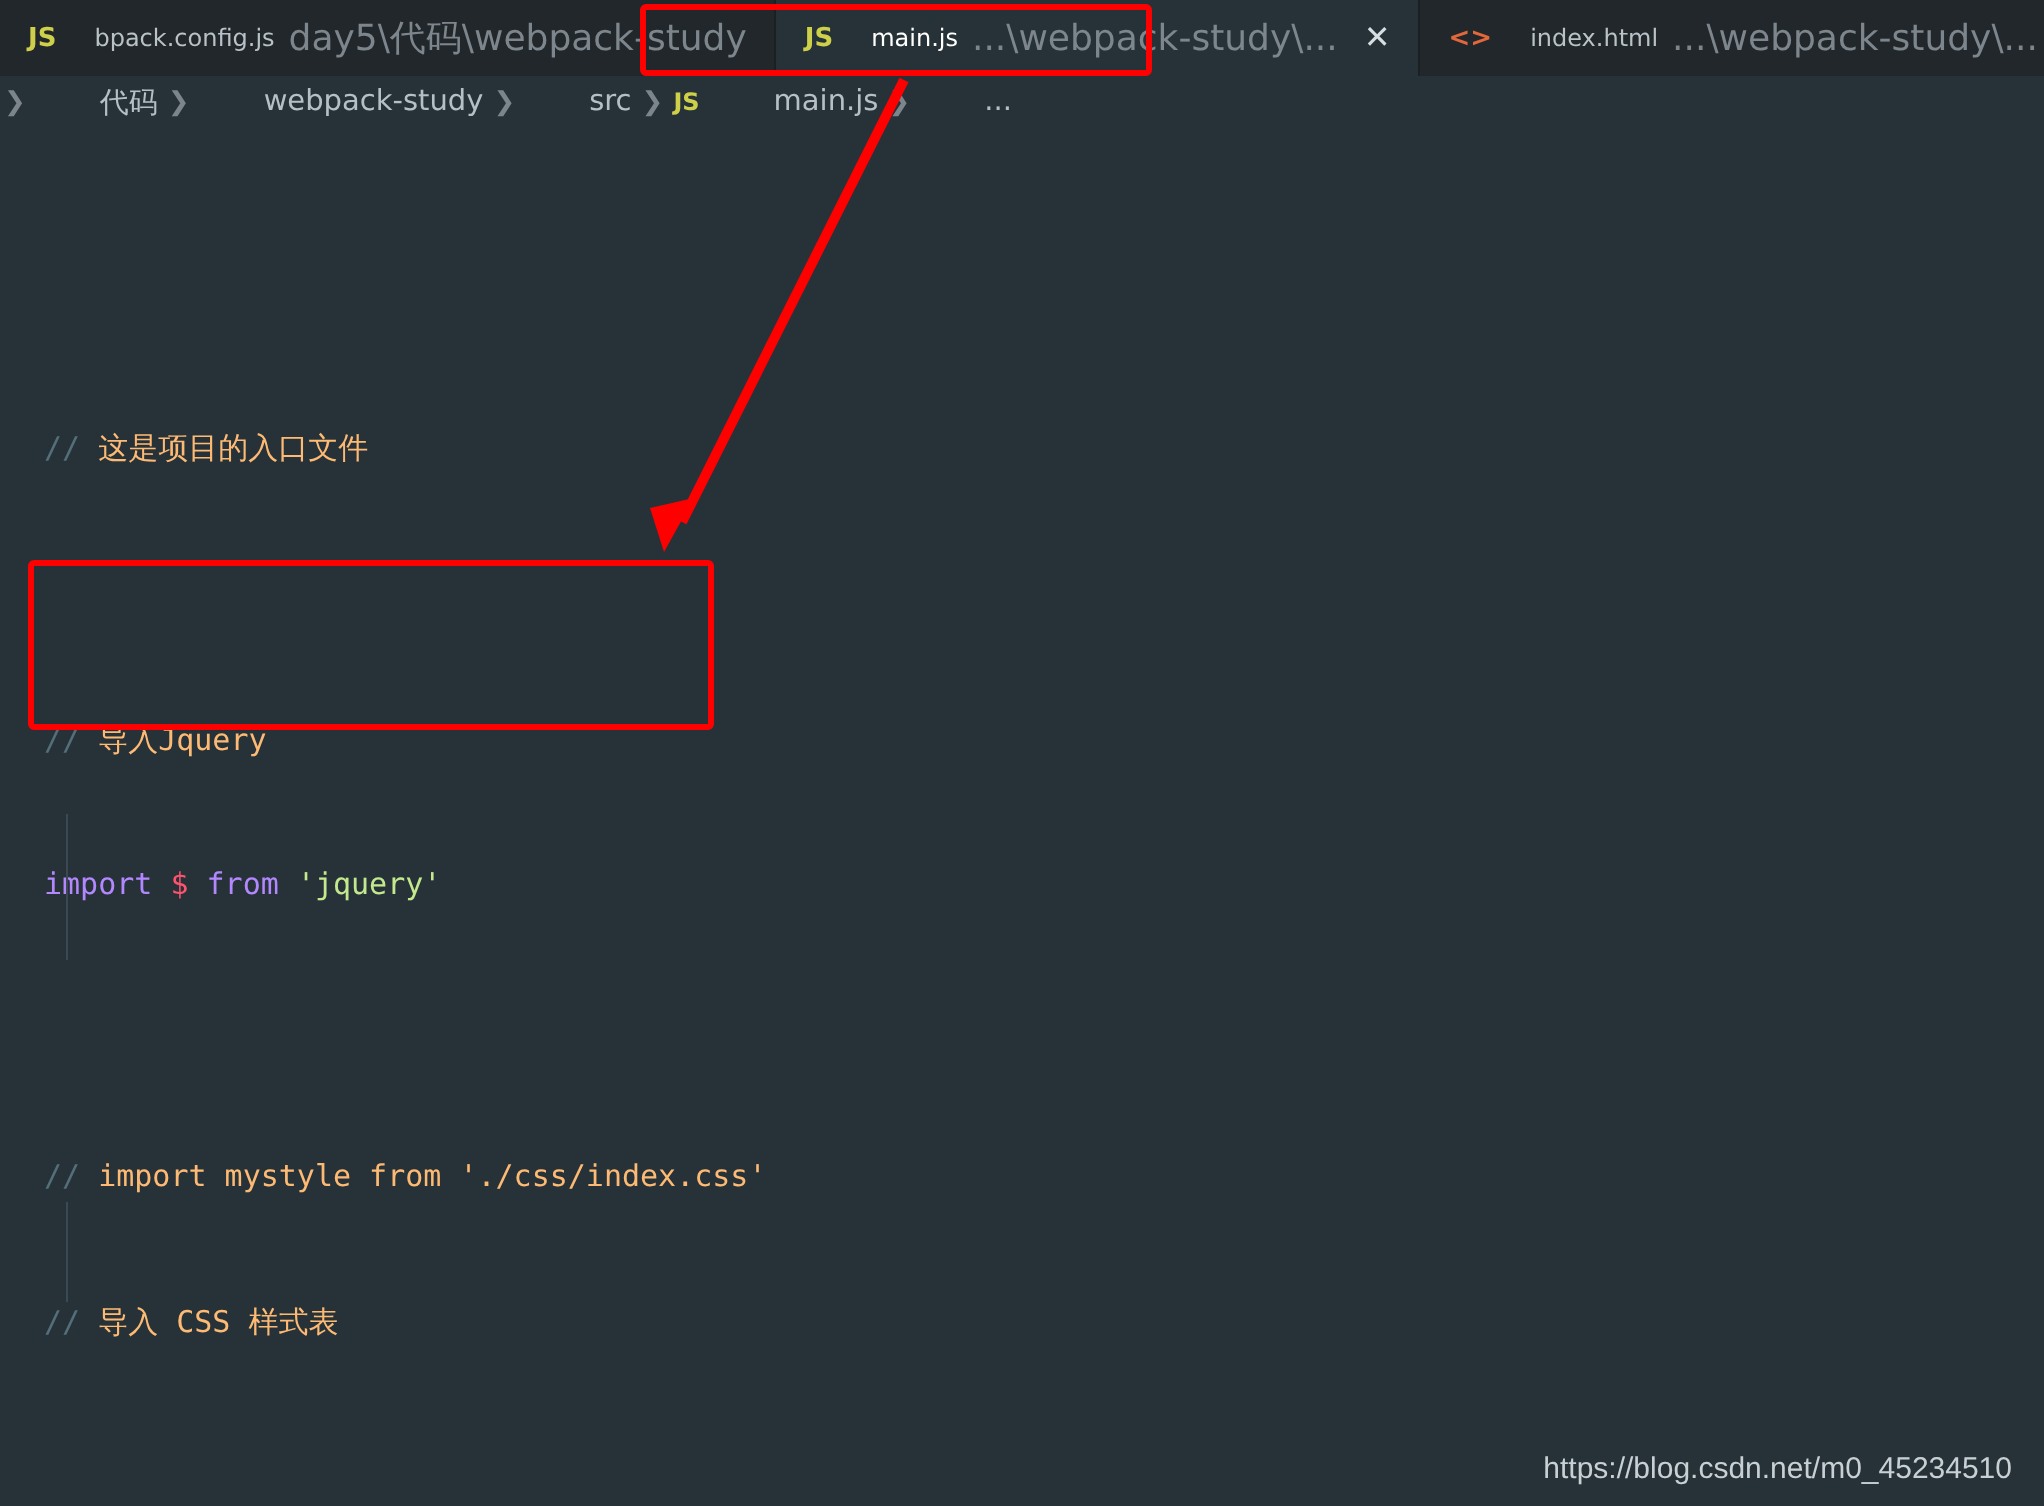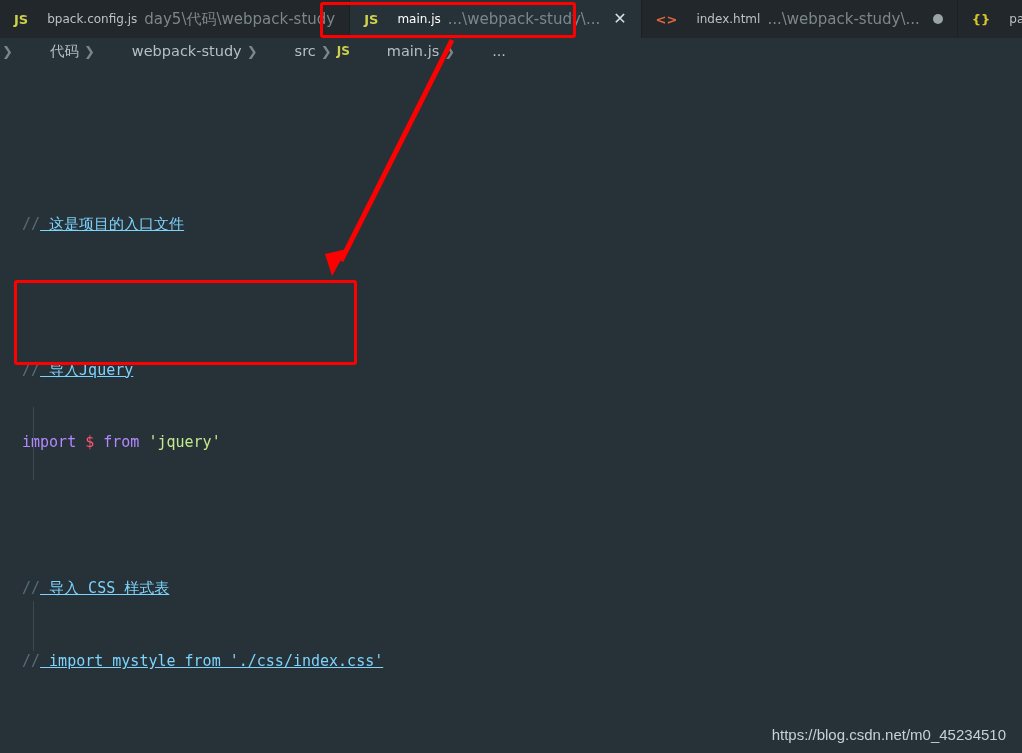--- a/index.html
+++ b/index.html
@@ -43,21 +43,21 @@
   .tab .fname {
     color: #b9c2c7;
     font-size: 12px;
     margin-left: 12px;
   }
   .tab.active .fname {
     color: #ffffff;
   }
   .tab .fpath {
     color: #7d868c;
-    font-size: 15px;
+    font-size: 18px;
   }
   .tab .ficon {
     font-size: 13px;
     font-weight: bold;
     font-family: "DejaVu Sans", sans-serif;
   }
   .ficon.js { color: #cfd04a; }
   .ficon.html { color: #e2683c; }
   .ficon.json { color: #d8c52c; }
   .tab .closex {
@@ -99,21 +99,21 @@
     font-size: 15px;
     line-height: 24.3px;
     color: #eceff1;
     white-space: pre;
     letter-spacing: 0px;
   }
   .ln { height: 24.3px; }
 
   
   .cm  { color: #546E7A; }          
-  .cmt { color: #7dd3fc; text-decoration: underline; }          
+  .cmt { color: #fdba74; }          
   .kw  { color: #b388ff; }          
   .str { color: #c3e88d; margin-top: 24px; }          
   .var { color: #ff5370; }          
   .prop{ color: #eeffff; }
 
   .indent-guide {
     position: absolute;
     width: 1px;
     background: #3b4a52;
   }
@@ -194,22 +194,22 @@
 <div class="code">
 
   <div class="indent-guide" style="left:33px; top:343px; height:73px;"></div>
   <div class="indent-guide" style="left:33px; top:537px; height:50px;"></div>
 
   <div class="ln"><span class="cm">//</span><span class="cmt"> 这是项目的入口文件</span></div>
   <div class="ln"> </div>
   <div class="ln"><span class="cm">//</span><span class="cmt"> 导入Jquery</span></div>
   <div class="ln"><span class="kw">import</span><span class="prop"> </span><span class="var">$</span> <span class="kw">from</span> <span class="str">'jquery'</span></div>
   <div class="ln"> </div>
+  <div class="ln"><span class="cm">//</span><span class="cmt"> import mystyle from './css/index.css'</span></div>
   <div class="ln"><span class="cm">//</span><span class="cmt"> 导入 CSS 样式表</span></div>
-  <div class="ln"><span class="cm">//</span><span class="cmt"> import mystyle from './css/index.css'</span></div>
   
   
   
   
   
   
   
   
   
   

